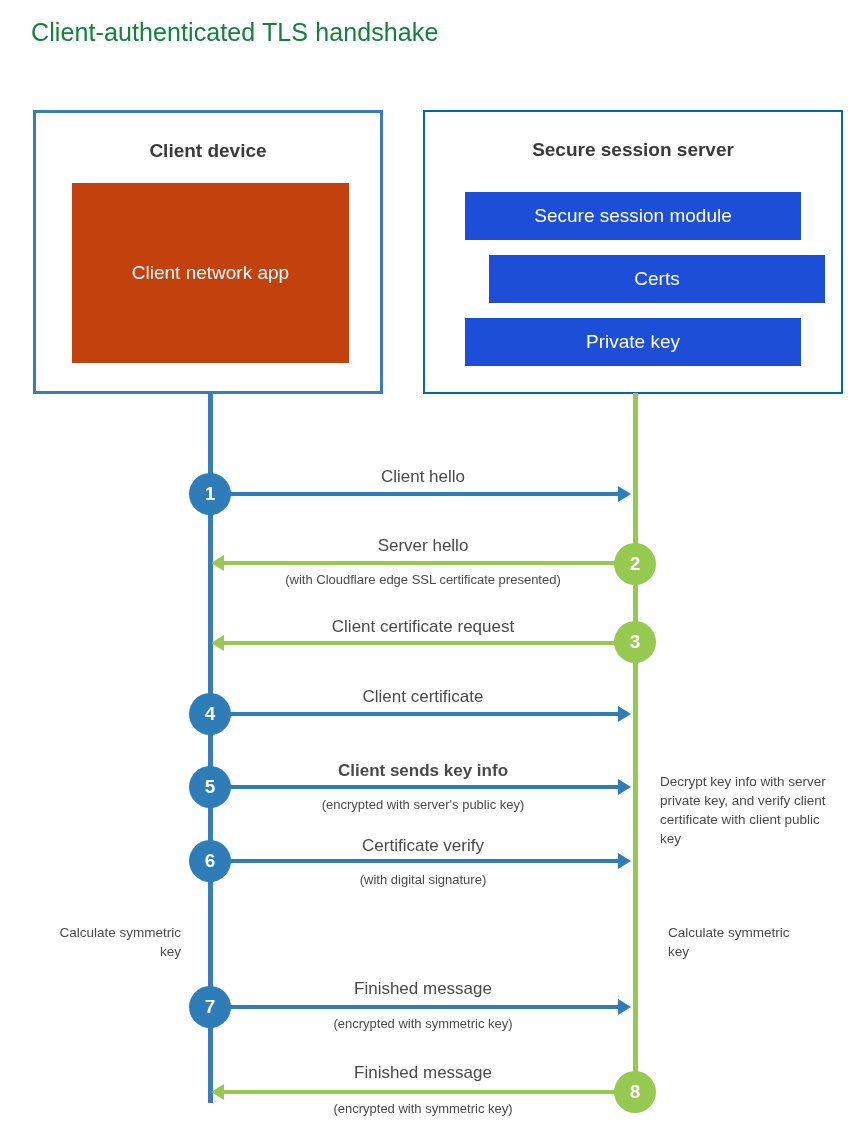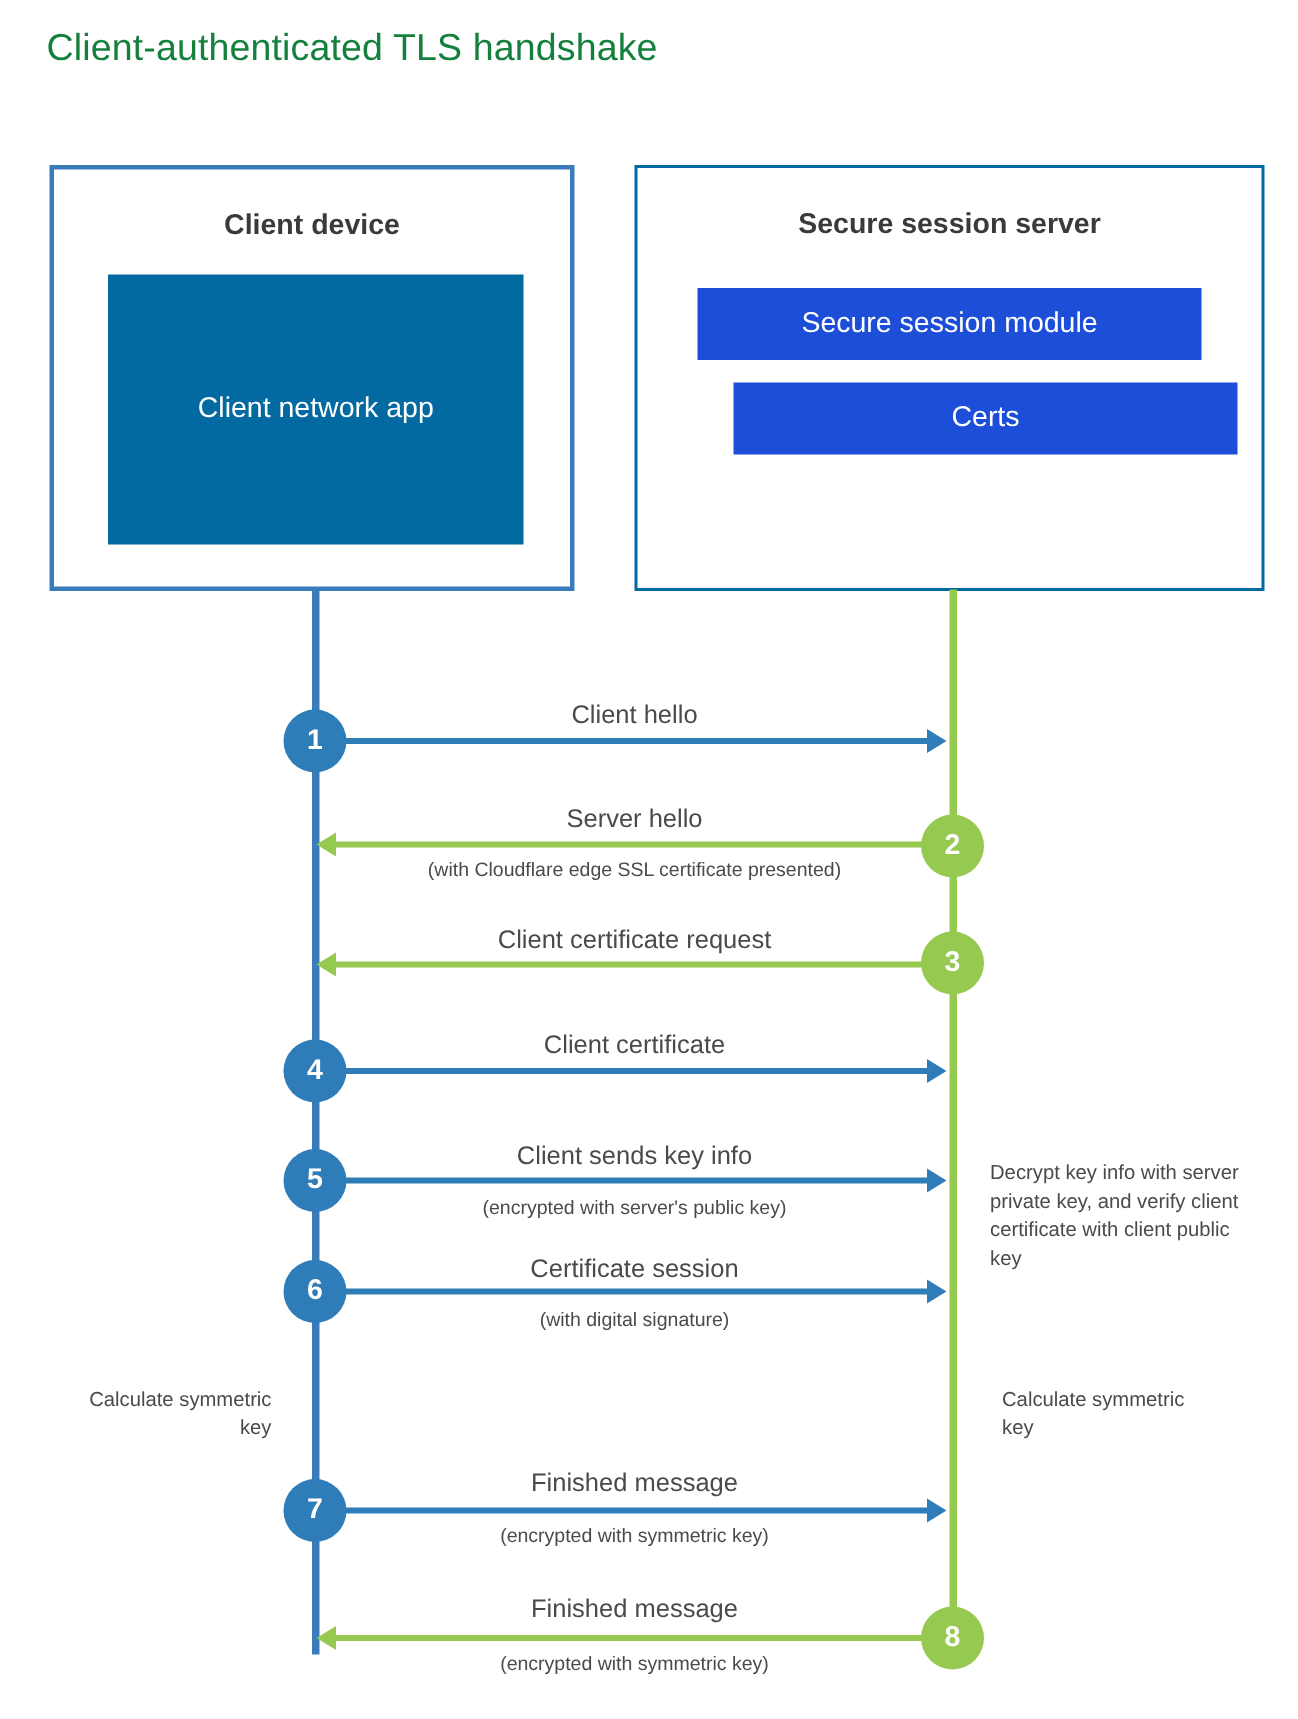--- a/index.html
+++ b/index.html
@@ -61,21 +61,21 @@
     font-weight: bold;
     color: #3a3a3a;
   }
 
   .client-app-block {
     position: absolute;
     left: 36px;
     top: 70px;
     width: 277px;
     height: 180px;
-    background: #0369a1;
+    background: #c2410c;
     display: flex;
     align-items: center;
     justify-content: center;
     text-align: left;
     color: #ffffff;
     font-size: 19px;
     line-height: 1.35;
     font-weight: 400;
   }
 
@@ -192,20 +192,21 @@
 
   <div class="entity-box client">
     <div class="entity-title">Client device</div>
     <div class="client-app-block">Client network app</div>
   </div>
 
   <div class="entity-box server">
     <div class="entity-title">Secure session server</div>
     <div class="server-block b0">Secure session module</div>
     <div class="server-block b1">Certs</div>
+    <div class="server-block b2">Private key</div>
   </div>
 
   <div class="lifeline client-life"></div>
   <div class="lifeline server-life"></div>
 
   <div class="msg-label" style="left:210px; top:467px; width:426px;">Client hello</div>
   <div class="msg-line blue" style="left:210px; top:492px; width:410px;"></div>
   <div class="arrow-head right blue" style="left:618px; top:486px;"></div>
   <div class="step-circle blue" style="left:189px; top:473px;">
     <span>1</span>
@@ -226,29 +227,29 @@
     <span>3</span>
   </div>
 
   <div class="msg-label" style="left:210px; top:687px; width:426px;">Client certificate</div>
   <div class="msg-line blue" style="left:210px; top:712px; width:410px;"></div>
   <div class="arrow-head right blue" style="left:618px; top:706px;"></div>
   <div class="step-circle blue" style="left:189px; top:693px;">
     <span>4</span>
   </div>
 
-  <div class="msg-label" style="left:210px; top:761px; width:426px;">Client sends key info</div>
+  <div class="msg-label" style="left:210px; top:761px; width:426px;font-weight:bold;">Client sends key info</div>
   <div class="msg-line blue" style="left:210px; top:785px; width:410px;"></div>
   <div class="arrow-head right blue" style="left:618px; top:779px;"></div>
   <div class="msg-sublabel" style="left:210px; top:797px; width:426px;">(encrypted with server's public key)</div>
   <div class="step-circle blue" style="left:189px; top:766px;">
     <span>5</span>
   </div>
 
-  <div class="msg-label" style="left:210px; top:836px; width:426px;">Certificate session</div>
+  <div class="msg-label" style="left:210px; top:836px; width:426px;">Certificate verify</div>
   <div class="msg-line blue" style="left:210px; top:859px; width:410px;"></div>
   <div class="arrow-head right blue" style="left:618px; top:853px;"></div>
   <div class="msg-sublabel" style="left:210px; top:872px; width:426px;">(with digital signature)</div>
   <div class="step-circle blue" style="left:189px; top:840px;">
     <span>6</span>
   </div>
 
   <div class="side-note left-align" style="left:660px; top:772px; width:172px;">Decrypt key info with server private key, and verify client certificate with client public key</div>
 
   <div class="side-note right-align" style="left:40px; top:923px; width:141px;">Calculate symmetric key</div>

